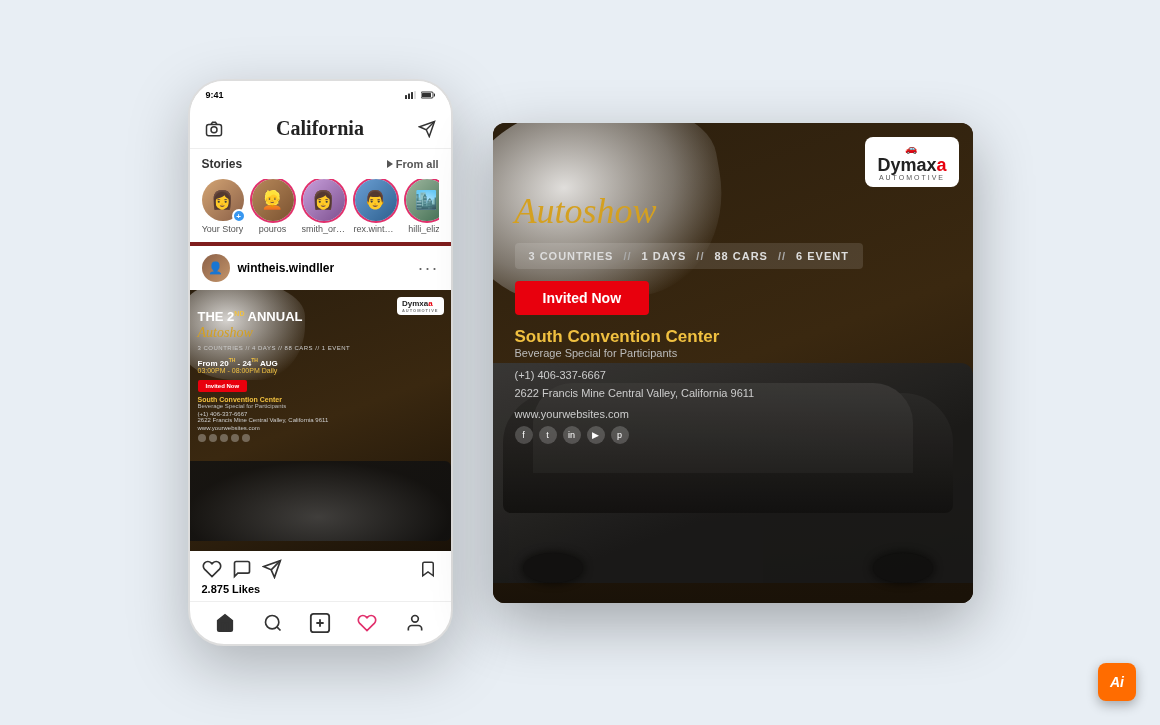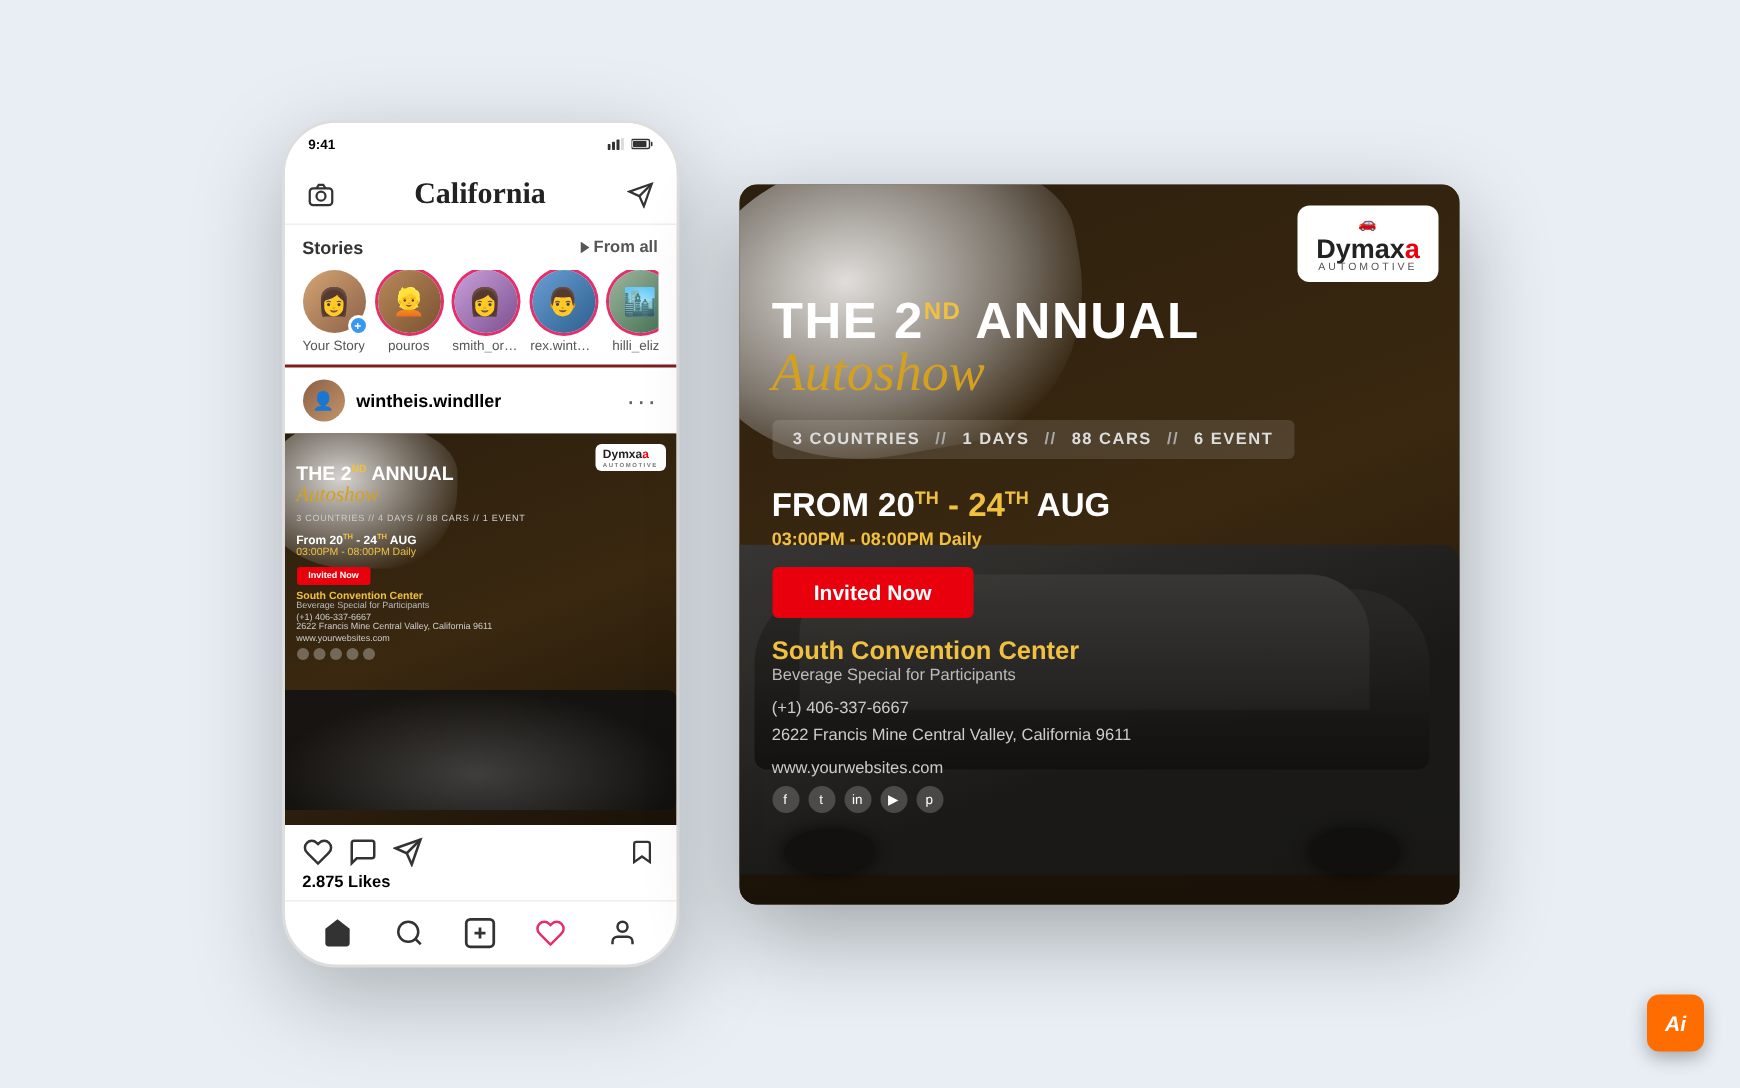--- a/index.html
+++ b/index.html
@@ -55,21 +55,21 @@
     }
     .ig-icon {
       width: 20px;
       height: 20px;
       display: flex;
       align-items: center;
       justify-content: center;
     }
     .stories-section {
       padding: 8px 12px;
-      border-bottom: 2px solid #7f1d1d;
+      border-bottom: 4px solid #7f1d1d;
     }
     .stories-header {
       display: flex;
       justify-content: space-between;
       align-items: center;
       margin-bottom: 8px;
       font-size: 12px;
       font-weight: 600;
       color: #333;
     }
@@ -727,44 +727,33 @@
       <div class="flyer-logo-icon">🚗</div>
       <div class="flyer-logo-name">
         Dymax<span>a</span>
       </div>
       <div class="flyer-logo-sub">AUTOMOTIVE</div>
     </div>
 
     <div class="flyer-content">
 
       <div class="flyer-title-block">
-        <div class="flyer-title-main">
-          THE 2<sup>ND</sup> ANNUAL
-        </div>
         <div class="flyer-title-script">Autoshow</div>
       </div>
 
       <div class="flyer-stats">
         <span>3 COUNTRIES</span>
         <span class="flyer-stats-divider">//</span>
         <span>1 DAYS</span>
         <span class="flyer-stats-divider">//</span>
         <span>88 CARS</span>
         <span class="flyer-stats-divider">//</span>
         <span>6 EVENT</span>
       </div>
 
-      <div class="flyer-date-block">
-        <div class="flyer-date-main">
-          From 20<sup style="color:#f0c040;font-size:12px;">TH</sup>
-          <span class="gold"> - 24</span><sup style="color:#f0c040;font-size:12px;">TH</sup>
-          <span> AUG</span>
-        </div>
-        <div class="flyer-date-sub">03:00PM - 08:00PM Daily</div>
-      </div>
 
       <div class="flyer-invite-btn">Invited Now</div>
 
       <div class="flyer-venue">
         <div class="flyer-venue-name">South Convention Center</div>
         <div class="flyer-venue-sub">Beverage Special for Participants</div>
       </div>
 
       <div class="flyer-contact">
         <div>(+1) 406-337-6667</div>

